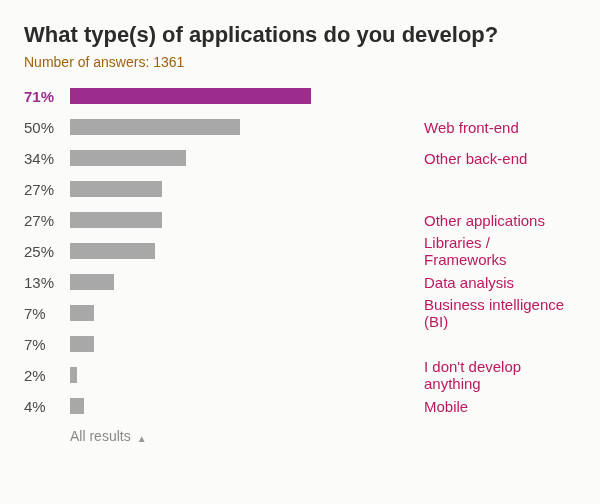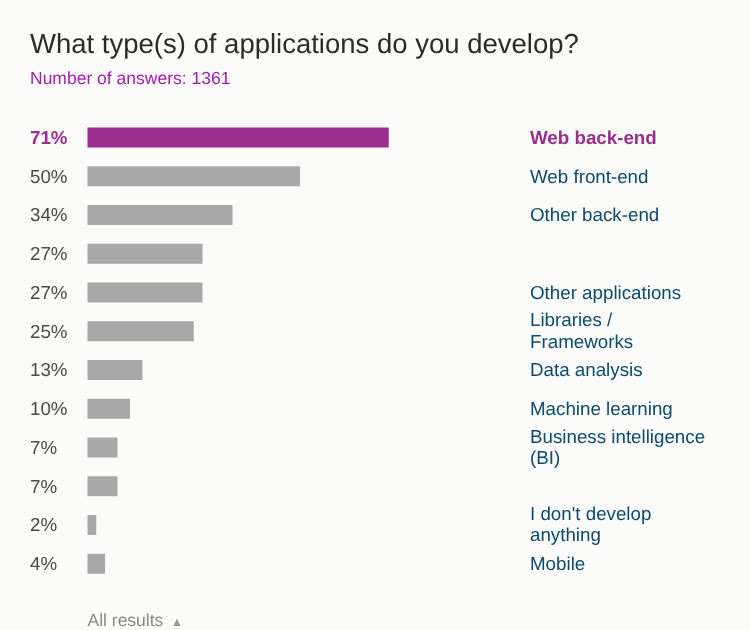--- a/index.html
+++ b/index.html
@@ -1,43 +1,42 @@
 <!DOCTYPE html>
 <html><head>
 <meta charset="utf-8">
 <style>
 *{box-sizing:border-box;margin:0;padding:0}
 body{font-family:-apple-system,BlinkMacSystemFont,"Segoe UI",Arial,sans-serif;background:#fbfbf9;padding:22px 24px;width:600px}
-.title{font-size:22px;font-weight:400;color:#2b2b2b;margin-bottom:6px}
-.subtitle{font-size:14px;color:#a21caf;margin-bottom:30px}
+.title{font-size:22px;font-weight:700;color:#2b2b2b;margin-bottom:6px}
+.subtitle{font-size:14px;color:#a16207;margin-bottom:16px}
 .chart{display:flex;flex-direction:column;gap:11px}
 .row{display:flex;align-items:center;height:20px}
 .pct{width:46px;font-size:15px;color:#4a4a4a;text-align:left}
 .bar-wrap{width:340px;height:16px;position:relative}
 .bar{height:16px;background:#a8a8a8}
-.label{flex:1;font-size:15px;color:#0c4a6e;padding-left:14px}
+.label{flex:1;font-size:15px;color:#be185d;padding-left:14px}
 .row.hl .pct{color:#9c2d8e;font-weight:700}
 .row.hl .bar{background:#9c2d8e}
 .row.hl .label{color:#9c2d8e;font-weight:700}
-.footer{margin-top:27px;padding-left:46px;font-size:14px;color:#8a8a8a;display:flex;align-items:flex-end;cursor:pointer;user-select:none}
+.footer{margin-top:12px;padding-left:46px;font-size:14px;color:#8a8a8a;display:flex;align-items:flex-end;cursor:pointer;user-select:none}
 .tri{margin-left:6px;font-size:10px;color:#999}
 </style>
 </head>
 <body>
 
 <h1 class="title">What type(s) of applications do you develop?</h1>
 <div class="subtitle">Number of answers: 1361</div>
 
 <div class="chart" id="chart">
     <div class="row hl">
       <div class="pct">71%</div>
       <div class="bar-wrap">
         <div class="bar" style="width: 71%;"></div>
       </div>
-      <div class="label">Web back-end</div>
     </div>
     <div class="row">
       <div class="pct">50%</div>
       <div class="bar-wrap">
         <div class="bar" style="width: 50%;"></div>
       </div>
       <div class="label">Web front-end</div>
     </div>
     <div class="row">
       <div class="pct">34%</div>
@@ -67,27 +66,20 @@
       <div class="label">Libraries / Frameworks</div>
     </div>
     <div class="row">
       <div class="pct">13%</div>
       <div class="bar-wrap">
         <div class="bar" style="width: 13%;"></div>
       </div>
       <div class="label">Data analysis</div>
     </div>
     <div class="row">
-      <div class="pct">10%</div>
-      <div class="bar-wrap">
-        <div class="bar" style="width: 10%;"></div>
-      </div>
-      <div class="label">Machine learning</div>
-    </div>
-    <div class="row">
       <div class="pct">7%</div>
       <div class="bar-wrap">
         <div class="bar" style="width: 7%;"></div>
       </div>
       <div class="label">Business intelligence (BI)</div>
     </div>
     <div class="row">
       <div class="pct">7%</div>
       <div class="bar-wrap">
         <div class="bar" style="width: 7%;"></div>

